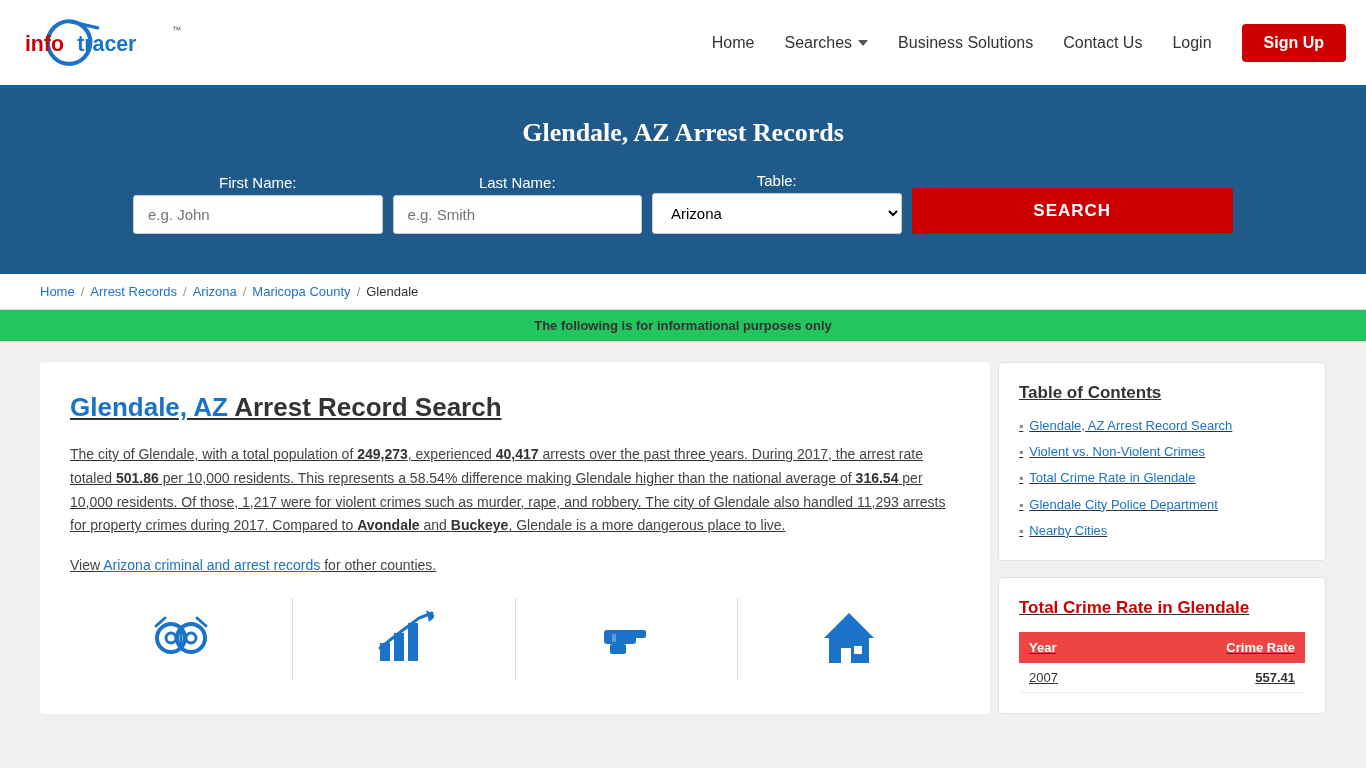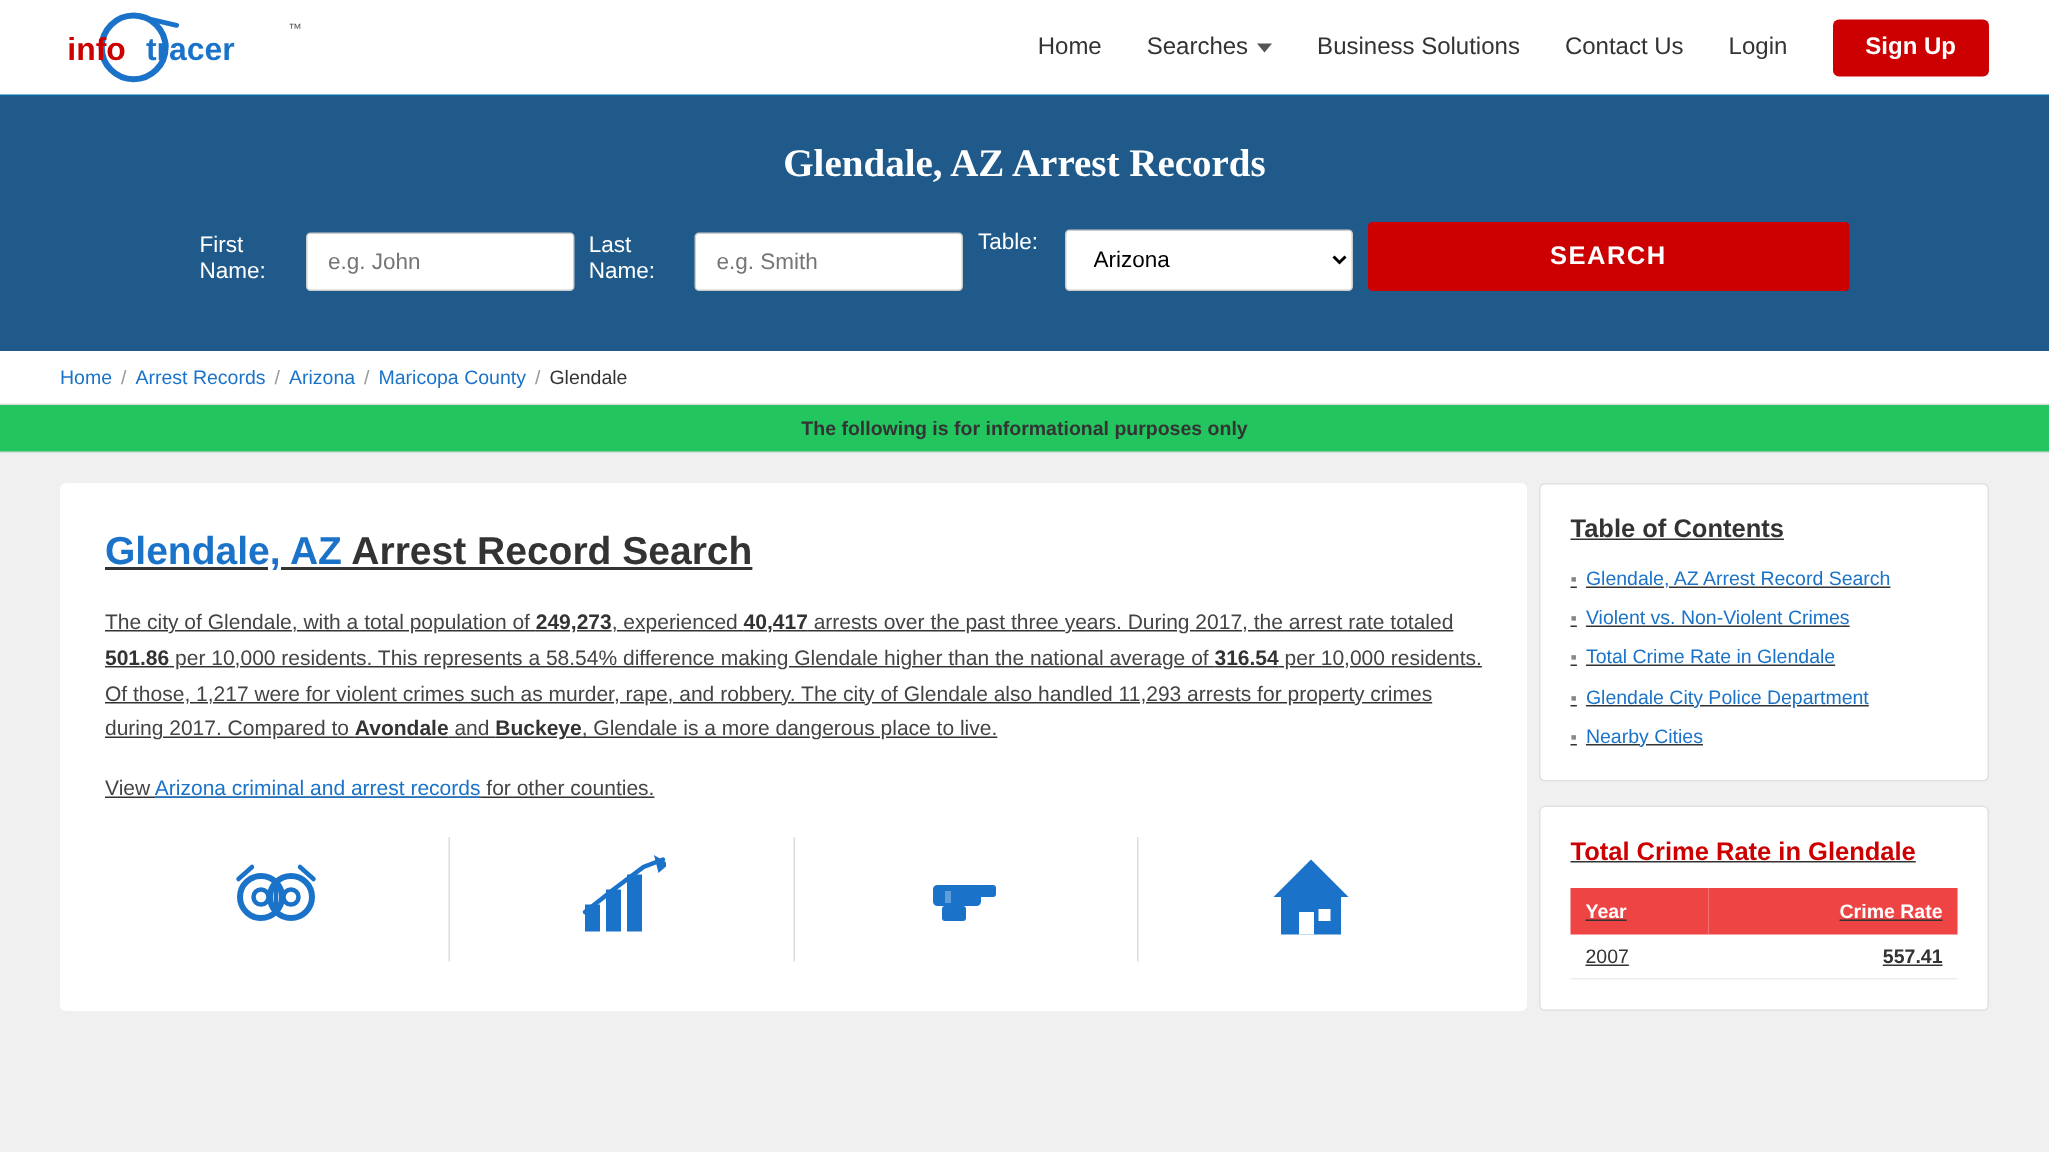--- a/index.html
+++ b/index.html
@@ -1,26 +1,26 @@
 <!DOCTYPE html>
 <html><head>
   <meta charset="utf-8">
   <style>
     * { margin: 0; padding: 0; box-sizing: border-box; }
     body { font-family: Arial, sans-serif; font-size: 14px; color: #333; background: #f0f0f0; }
 
     
     .header {
       background: #fff;
-      border-bottom: 1px solid #0369a1;
+      border-bottom: 3px solid #0369a1;
       display: flex;
       align-items: center;
       justify-content: space-between;
-      padding: 10px 40px;
-      height: 64px;
+      padding: 10px 20px;
+      height: 88px;
     }
     .logo-area {
       display: flex;
       align-items: center;
     }
     .logo-svg { width: 180px; height: 60px; }
     .nav {
       display: flex;
       align-items: center;
       gap: 30px;
@@ -77,22 +77,23 @@
     }
     .search-form {
       display: flex;
       align-items: flex-end;
       gap: 10px;
       max-width: 1100px;
       margin: 0 auto;
     }
     .form-group {
       display: flex;
-      flex-direction: row;
-      gap: 18px;
+      flex-direction: column;
+      gap: 4px;
+      align-items: center;
     }
     .form-group label {
       color: #fff;
       font-size: 15px;
       font-weight: 500;
     }
     .form-group input, .form-group select {
       padding: 10px 14px;
       font-size: 15px;
       border: 1px solid #ccc;
@@ -157,21 +158,21 @@
       margin: 0 auto;
       text-decoration: underline;
     }
     .content-left {
       flex: 1;
       background: #fff;
       padding: 30px;
       border-radius: 4px;
     }
     .content-right {
-      width: 300px;
+      width: 328px;
       display: flex;
       flex-direction: column;
       gap: 16px;
     }
 
     
     .article-title {
       font-size: 26px;
       font-weight: bold;
       color: #333;

